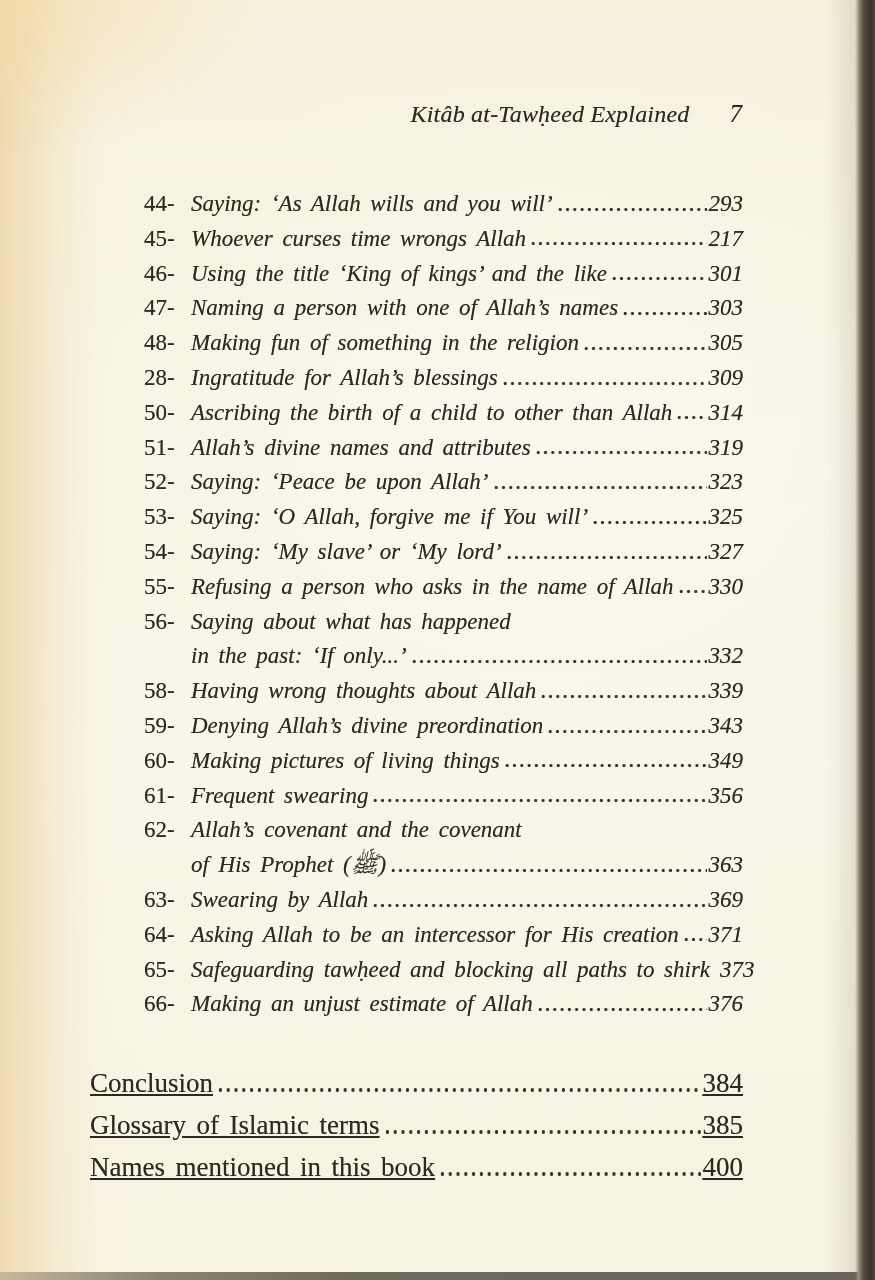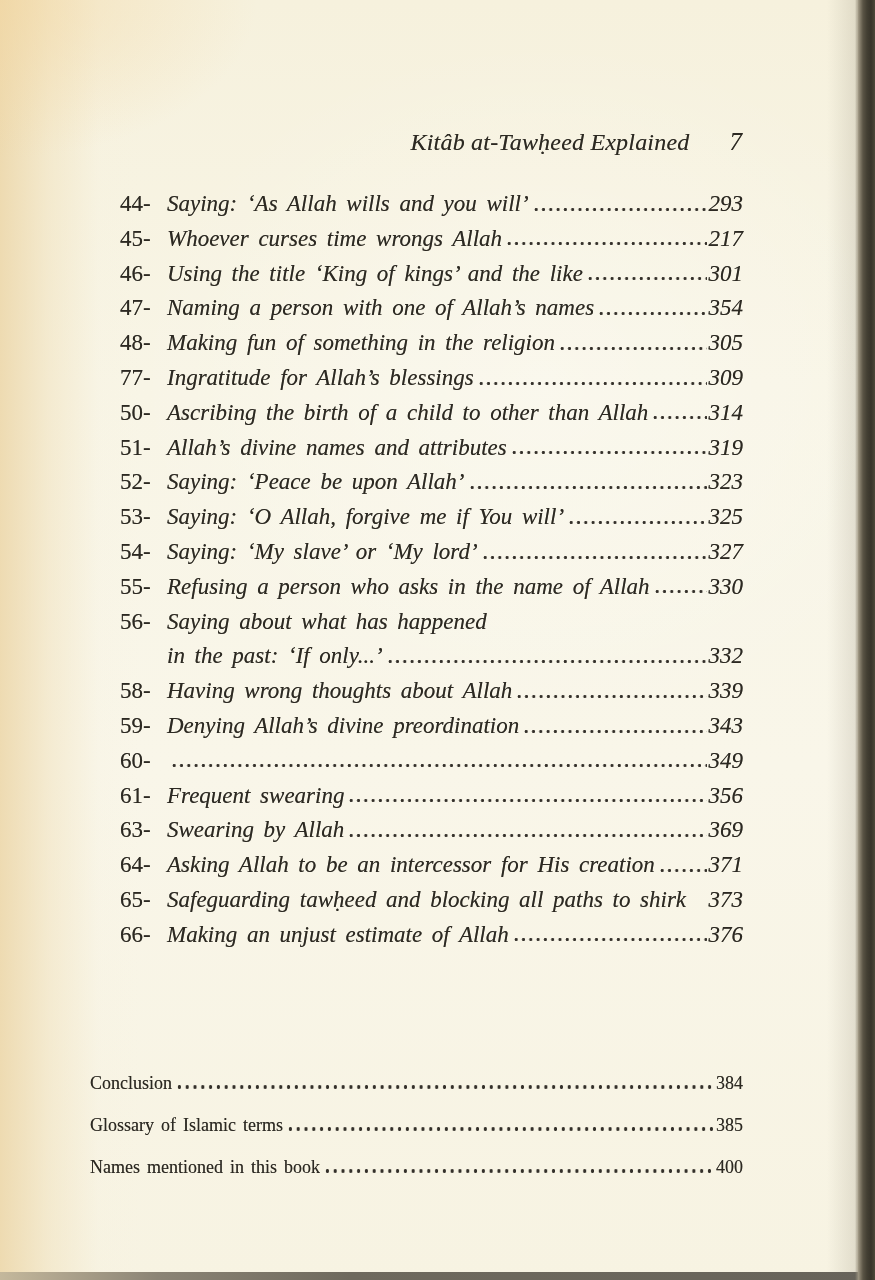--- a/index.html
+++ b/index.html
@@ -39,52 +39,52 @@
       rgba(154,146,126,0) 0%, #9a927e 18%, #5a5445 40%, #433f33 60%, #38342a 80%, #4d4839 100%);
   }
   .paper-shade-right {
     position: absolute; right: 18px; top: 0; bottom: 0; width: 30px;
     background: linear-gradient(to right, rgba(120,112,92,0) 0%, rgba(120,112,92,0.18) 100%);
     pointer-events: none;
   }
 
   
   .running-header {
-    position: absolute; left: 120px; top: 128px; width: 622px;
+    position: absolute; left: 120px; top: 100px; width: 622px;
     display: flex; justify-content: flex-end; align-items: baseline; gap: 40px;
     font-size: 24px;
   }
   .running-title { font-style: italic; letter-spacing: 0.2px; }
   .running-page  { font-style: italic; font-size: 25px; }
 
   
   .toc-list {
     position: absolute; left: 120px; top: 187px; width: 623px;
     font-size: 23px; line-height: 34.8px;
   }
-  .entry { display: flex; align-items: flex-start; }
+  .entry { display: flex; align-items: flex-start; margin-left: 24px; }
   .entry .num { width: 47px; flex-shrink: 0; }
   .entry-body { flex: 1 1 auto; min-width: 0; font-style: italic; }
   .entry-line { display: flex; align-items: baseline; }
   .entry-line.no-leader { justify-content: space-between; gap: 10px; }
   .entry-title { word-spacing: 0.17em; white-space: nowrap; }
   .leader {
     flex: 1 1 auto;
     height: 3.4px;
     margin: 0 2px 1px 5px;
     background-image: radial-gradient(circle at 2.2px 1.7px, #34302a 1.35px, rgba(52,48,42,0) 1.9px);
     background-size: 7.3px 3.4px;
     background-repeat: repeat-x;
   }
   .entry-page { flex-shrink: 0; }
 
   
   .toc-sections {
     position: absolute; left: 90px; top: 1062px; width: 653px;
-    font-size: 18px; line-height: 42px;
+    font-size: 27px; line-height: 42px; text-decoration: underline;
   }
   .section-row { display: flex; align-items: baseline; }
   .section-row .entry-title { word-spacing: 0.14em; }
   .section-row .leader {
     height: 3.6px;
     margin-bottom: 1px;
     background-image: radial-gradient(circle at 2.4px 1.8px, #34302a 1.45px, rgba(52,48,42,0) 2px);
     background-size: 7.8px 3.6px;
   }
 
@@ -135,36 +135,36 @@
     <span class="entry-page">301</span>
   </span>
         </span>
   </div>
       <div class="entry">
     <span class="num">47-</span>
     <span class="entry-body">
           <span class="entry-line">
     <span class="entry-title">Naming a person with one of Allah’s names</span>
     <span class="leader"></span>
-    <span class="entry-page">354</span>
+    <span class="entry-page">303</span>
   </span>
         </span>
   </div>
       <div class="entry">
     <span class="num">48-</span>
     <span class="entry-body">
           <span class="entry-line">
     <span class="entry-title">Making fun of something in the religion</span>
     <span class="leader"></span>
     <span class="entry-page">305</span>
   </span>
         </span>
   </div>
       <div class="entry">
-    <span class="num">77-</span>
+    <span class="num">28-</span>
     <span class="entry-body">
           <span class="entry-line">
     <span class="entry-title">Ingratitude for Allah’s blessings</span>
     <span class="leader"></span>
     <span class="entry-page">309</span>
   </span>
         </span>
   </div>
       <div class="entry">
     <span class="num">50-</span>
@@ -257,32 +257,47 @@
     <span class="entry-title">Denying Allah’s divine preordination</span>
     <span class="leader"></span>
     <span class="entry-page">343</span>
   </span>
         </span>
   </div>
       <div class="entry">
     <span class="num">60-</span>
     <span class="entry-body">
           <span class="entry-line">
+    <span class="entry-title">Making pictures of living things</span>
     <span class="leader"></span>
     <span class="entry-page">349</span>
   </span>
         </span>
   </div>
       <div class="entry">
     <span class="num">61-</span>
     <span class="entry-body">
           <span class="entry-line">
     <span class="entry-title">Frequent swearing</span>
     <span class="leader"></span>
     <span class="entry-page">356</span>
+  </span>
+        </span>
+  </div>
+      <div class="entry">
+    <span class="num">62-</span>
+    <span class="entry-body">
+          <span class="entry-line">
+    <span class="entry-title">Allah’s covenant and the covenant</span>
+
+  </span>
+          <span class="entry-line">
+    <span class="entry-title">of His Prophet (ﷺ)</span>
+    <span class="leader"></span>
+    <span class="entry-page">363</span>
   </span>
         </span>
   </div>
       <div class="entry">
     <span class="num">63-</span>
     <span class="entry-body">
           <span class="entry-line">
     <span class="entry-title">Swearing by Allah</span>
     <span class="leader"></span>
     <span class="entry-page">369</span>

